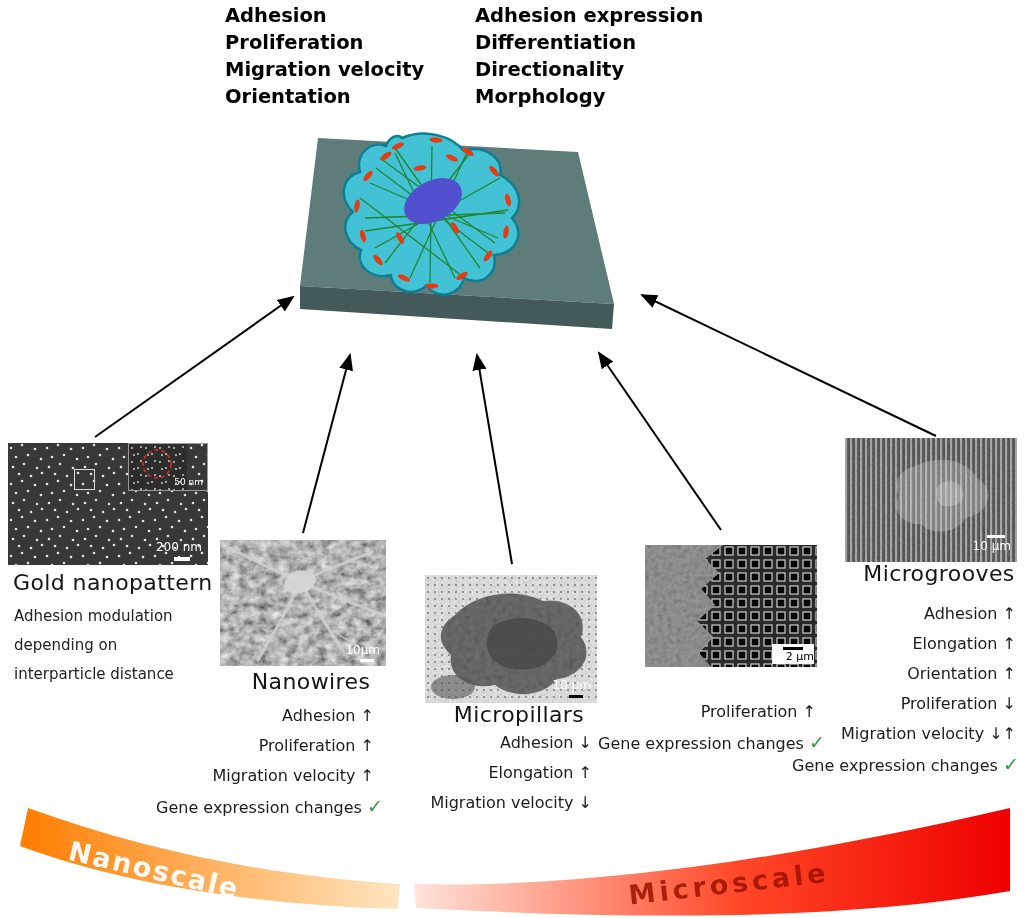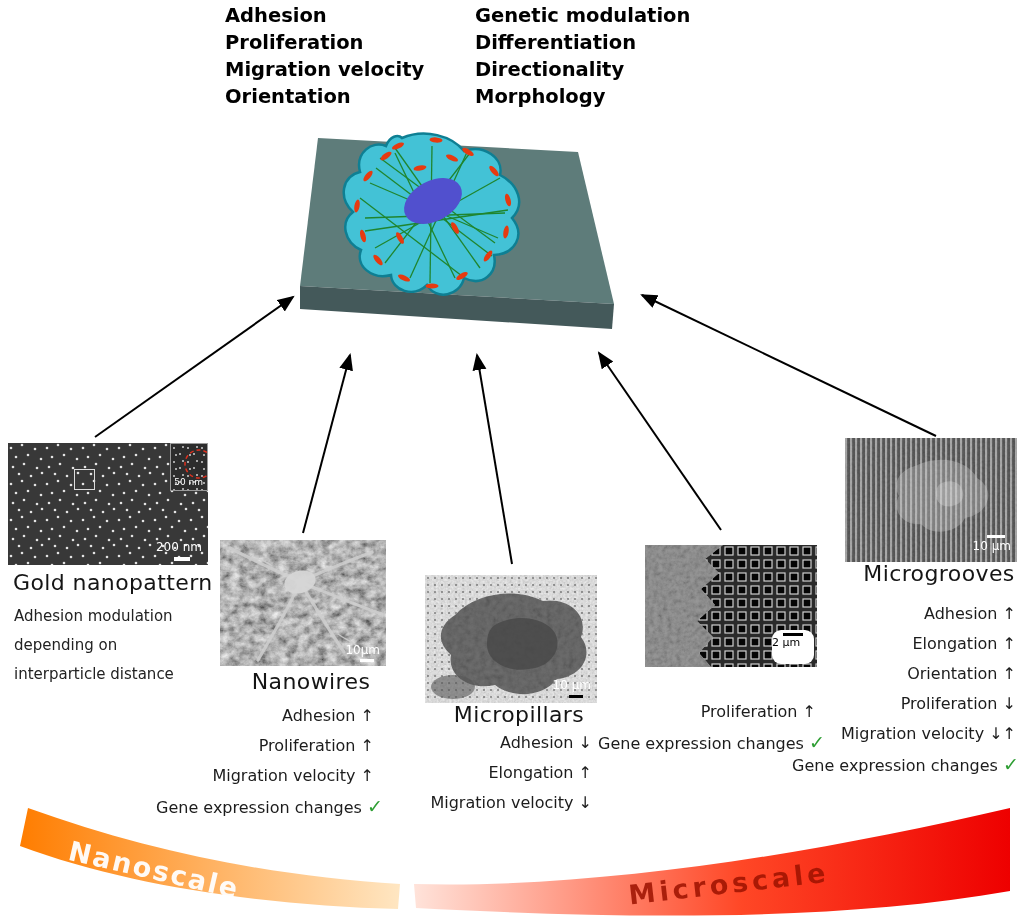--- a/index.html
+++ b/index.html
@@ -21,37 +21,37 @@
 
   .panel-title { position:absolute; z-index:2; font-size:22px; color:#151515; white-space:nowrap; letter-spacing:0.4px;margin-left:8px; }
   .centered { text-align:center; }
 
   .fx-block { position:absolute; z-index:2; text-align:right; }
   .fx { font-size:16px; color:#1c1c1c; line-height:30px; white-space:nowrap; }
   .check { color:#2e9e33; font-size:19px; }
 
   .desc { position:absolute; z-index:2; font-size:15px; color:#222; line-height:29px; white-space:nowrap; }
 
-  .pores-scalebox { position:absolute; z-index:4; right:3px; bottom:3px; width:42px; height:34px; background:#fff; text-align:left;border-radius:9px; }
+  .pores-scalebox { position:absolute; z-index:4; right:3px; bottom:3px; width:42px; height:20px; background:#fff; text-align:right; }
   .pores-scalebox .bar { width:20px; height:3px; background:#000; margin:3px auto 1px auto; }
   .pores-scalebox .txt { color:#000; font-size:11px; line-height:1; }
 </style>
 </head>
 <body>
 
 <div class="canvas">
 
   <div class="toplist" style="left:225px; top:2px;">
     <div>Adhesion</div>
     <div>Proliferation</div>
     <div>Migration velocity</div>
     <div>Orientation</div>
   </div>
   <div class="toplist" style="left:475px; top:2px;">
-    <div>Genetic modulation</div>
+    <div>Adhesion expression</div>
     <div>Differentiation</div>
     <div>Directionality</div>
     <div>Morphology</div>
   </div>
 
   <svg class="overlay-svg" width="1024" height="918" viewBox="0 0 1024 918">
     <defs>
       <marker id="ah" markerWidth="12" markerHeight="10" refX="7.5" refY="3.5" orient="auto" markerUnits="strokeWidth">
         <path d="M0,0 L8.5,3.5 L0,7 Z" fill="#000"></path>
       </marker>
@@ -144,21 +144,21 @@
             <circle cx="29" cy="25" r="1.3"></circle>
               <circle cx="11" cy="31" r="1.3"></circle>
             <circle cx="23" cy="33" r="1.3"></circle>
               <circle cx="34" cy="30" r="1.3"></circle>
           </g>
         </pattern>
       </defs>
       <rect width="200" height="122" fill="url(#golddots)"></rect>
     </svg>
     <div class="roi-box" style="left:66px; top:26px; width:21px; height:21px;"></div>
-    <div class="inset" style="width:38px; height:48px;">
+    <div class="inset" style="width:80px; height:48px;">
       <svg width="58" height="48">
         <defs>
           <pattern id="insetdots" width="14" height="14" patternUnits="userSpaceOnUse">
             <rect width="14" height="14" fill="#2d2d2d"></rect>
             <g fill="#cfcfcf">
                 <circle cx="3" cy="4" r="1"></circle>
                 <circle cx="9" cy="10" r="1"></circle>
                 <circle cx="12" cy="3" r="1"></circle>
                 <circle cx="5" cy="11" r="1"></circle>
               </g>

